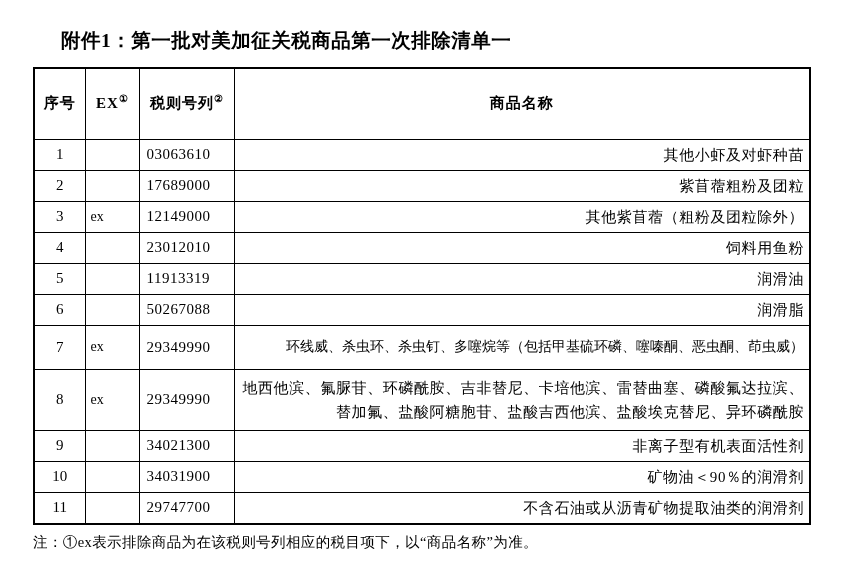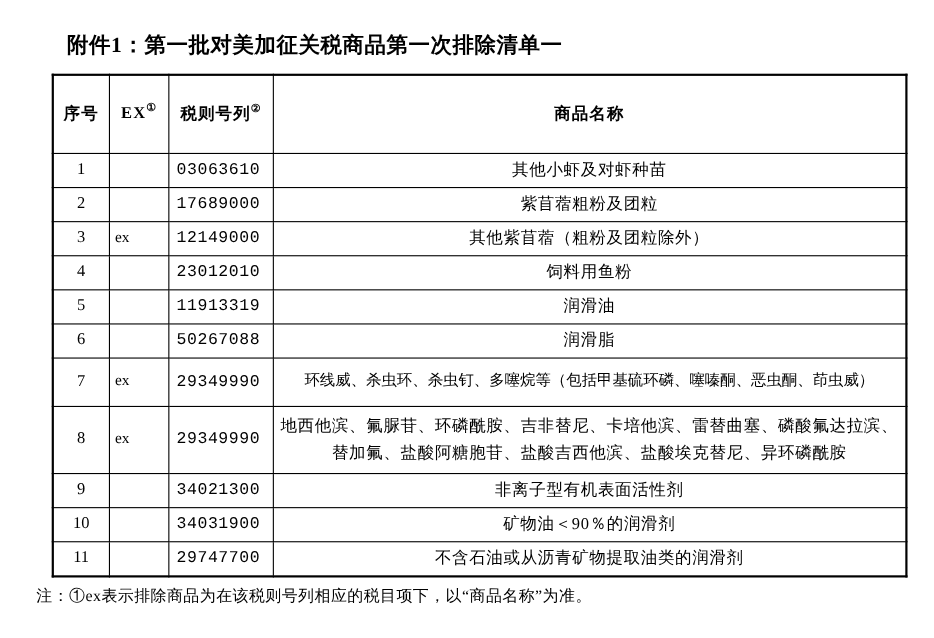--- a/index.html
+++ b/index.html
@@ -18,21 +18,20 @@
     font-size: 19.5px;
     font-weight: 700;
     letter-spacing: 0.5px;
     margin: 0 0 13px 28px;
   }
 
   .main-table {
     border-collapse: collapse;
     table-layout: fixed;
     width: 776px;
-    margin-left: 14px;
     border: 2px solid #000;
   }
   .main-table th, .main-table td {
     border: 1px solid #000;
     vertical-align: middle;
     overflow: hidden;
   }
   .col-index { width: 51px; }
   .col-ex    { width: 54px; }
   .col-code  { width: 95px; }
@@ -48,22 +47,22 @@
   .main-table sup {
     font-size: 10px;
     letter-spacing: 0;
     vertical-align: super;
     line-height: 0;
   }
 
   .main-table td { height: 27px; font-size: 15px; }
   td.c-index { text-align: center; }
   td.c-ex    { text-align: left; padding-left: 5px; font-size: 14px; }
-  td.c-code  { text-align: left; padding-left: 7px; letter-spacing: 0.5px; font-family: Liberation Mono, monospace; }
-  td.c-name  { text-align: center; padding: 3px 5px; letter-spacing: 0.6px; line-height: 1.6; }
+  td.c-code  { text-align: left; padding-left: 7px; letter-spacing: 0.5px; }
+  td.c-name  { text-align: right; padding: 3px 5px; letter-spacing: 0.6px; line-height: 1.6; }
 
   tbody tr:nth-child(7) td { height: 44px; }
   tbody tr:nth-child(7) td.c-name { font-size: 14px; letter-spacing: 0; font-family: Liberation Mono, monospace; }
   tbody tr:nth-child(8) td { height: 61px; }
 
   .notes {
     margin-top: 7px;
     font-size: 14.5px;
     line-height: 1.5;
     letter-spacing: 0.4px;

